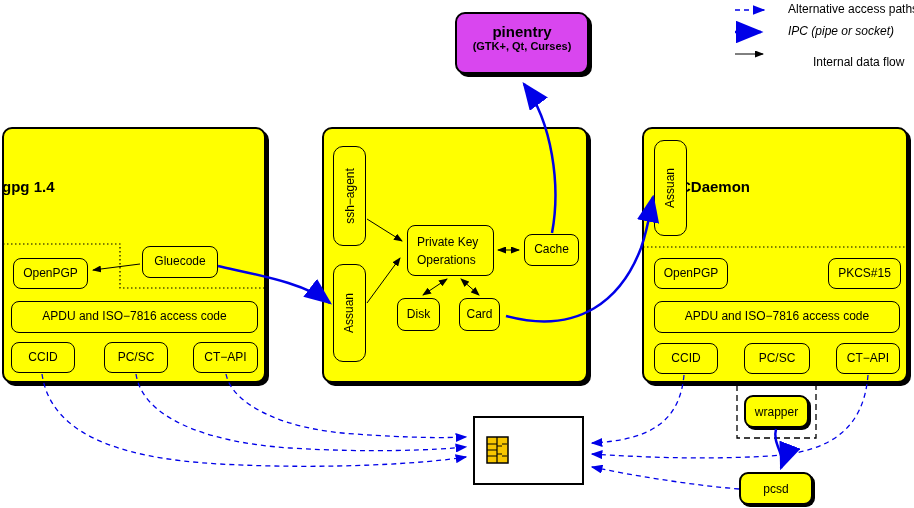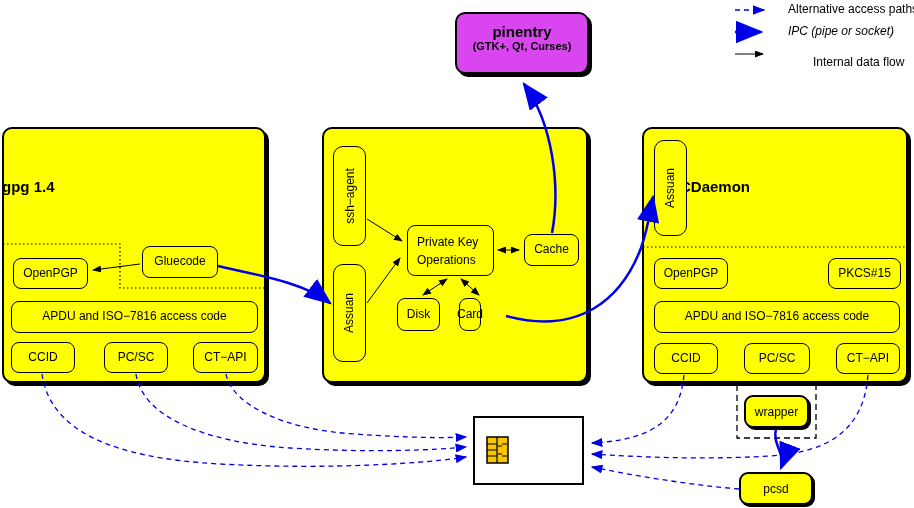--- a/index.html
+++ b/index.html
@@ -80,21 +80,21 @@
   </div>
   <div class="vnode" style="left:333px;top:264px;width:33px;height:98px;">
     <span class="vlabel">Assuan</span>
   </div>
   <div class="pko">
     <div>Private Key</div>
     <div>Operations</div>
   </div>
   <div class="node" style="left:524px;top:234px;width:55px;height:32px;">Cache</div>
   <div class="node" style="left:397px;top:298px;width:43px;height:33px;">Disk</div>
-  <div class="node" style="left:459px;top:298px;width:22px;height:33px;">Card</div>
+  <div class="node" style="left:459px;top:298px;width:41px;height:33px;">Card</div>
 
   <div class="bigbox" style="left:642px;top:127px;width:266px;height:256px;"></div>
   <div class="title" style="left:642px;top:178px;width:266px;margin-left:28px;">SCDaemon</div>
   <div class="vnode" style="left:654px;top:140px;width:33px;height:96px;">
     <span class="vlabel">Assuan</span>
   </div>
   <div class="node" style="left:654px;top:258px;width:74px;height:31px;">OpenPGP</div>
   <div class="node" style="left:828px;top:258px;width:73px;height:31px;">PKCS#15</div>
   <div class="node" style="left:654px;top:301px;width:246px;height:32px;">APDU and ISO−7816 access code</div>
   <div class="node" style="left:654px;top:343px;width:64px;height:31px;">CCID</div>

